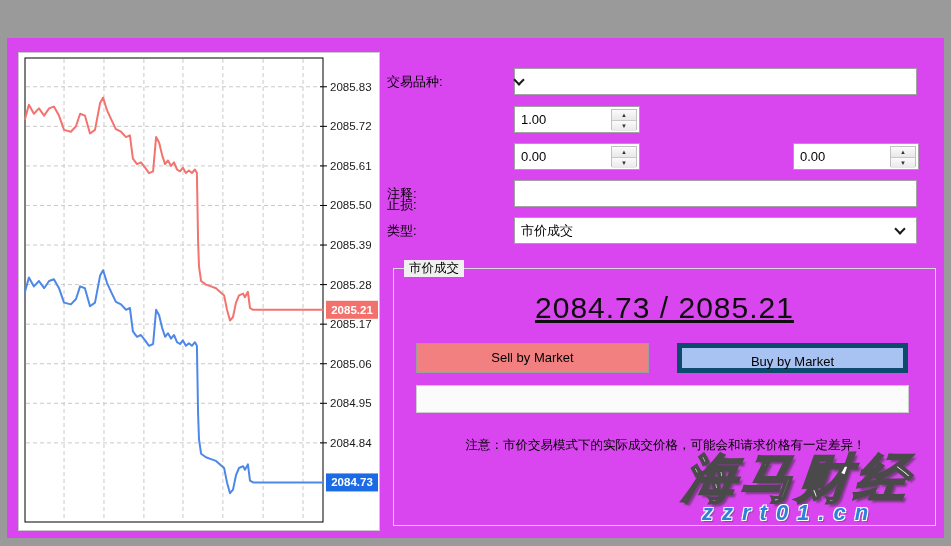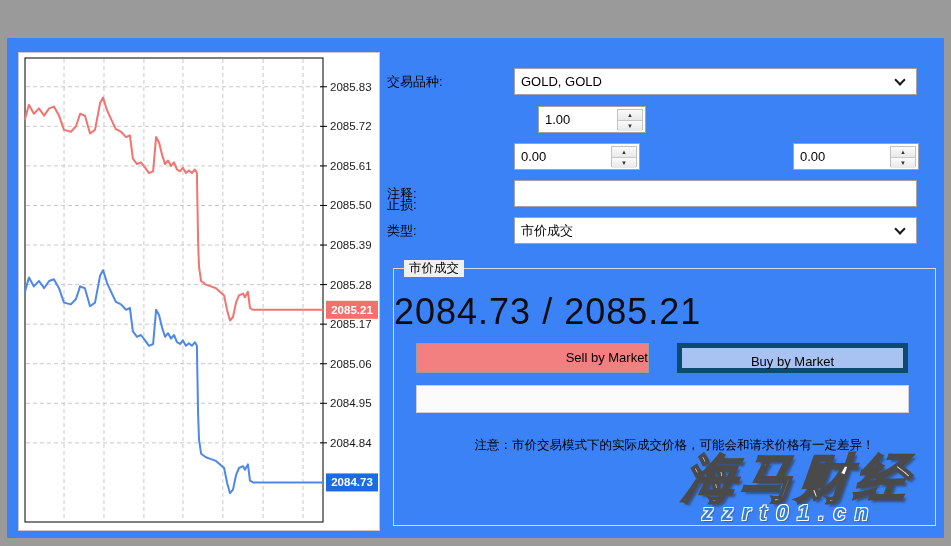--- a/index.html
+++ b/index.html
@@ -9,21 +9,21 @@
   
   .titlebar { position:absolute; left:0; top:0; width:951px; height:38px;
     background:linear-gradient(#a6a6a6,#949494); }
   .title { position:absolute; left:0; top:0; width:100%; height:32px; line-height:32px;
     text-align:center; font-size:16px; color:#111; }
   .close-btn { position:absolute; right:8px; top:3px; width:50px; height:24px;
     background:#cb5757; border:1px solid #b24a4a; color:#fff; font-size:13px; font-weight:bold;
     text-align:center; line-height:22px; cursor:pointer; }
 
   
-  .content { position:absolute; left:7px; top:38px; width:937px; height:500px; background:#3b82f6;padding-left:47px; }
+  .content { position:absolute; left:7px; top:38px; width:937px; height:500px; background:#d946ef;padding-left:47px; }
 
   
   .chart-panel { position:absolute; left:11px; top:14px; width:362px; height:479px;
     background:#fff; border:1px solid #c9c9c9; }
 
   
   .f-label { position:absolute; height:27px; line-height:27px; font-size:13px; color:#000;
     text-align:left; }
   .f-field { position:absolute; height:27px; background:#fff; border:1px solid #a3a3a3;
     font-size:13px; color:#000; }
@@ -37,29 +37,29 @@
     display:flex; flex-direction:column; border:1px solid #c2c2c2; background:#efefef; }
   .spin div { flex:1; font-size:6px; line-height:10px; text-align:center; color:#333;
     background:linear-gradient(#fbfbfb,#e8e8e8); cursor:pointer; }
   .spin div:first-child { border-bottom:1px solid #c9c9c9; }
 
   
   .groupbox { position:absolute; left:386px; top:230px; width:543px; height:258px;
     border:1px solid #d9d9d9; }
   .legend { position:absolute; top:-9px; left:10px; background:#f0f0f0; padding:0 5px;
     font-size:12.5px; color:#000; }
-  .quote { position:absolute; left:0; top:22px; width:100%; 
-    font-size:36px; color:#0d0d0d; letter-spacing:1px; }
+  .quote { position:absolute; left:0; top:22px; width:100%; text-align:center;
+    font-size:30px; color:#0d0d0d; letter-spacing:1px;text-decoration:underline; }
   .btn { position:absolute; top:74px; height:30px; font-size:13px; text-align:center;
     line-height:28px; color:#000; cursor:pointer; }
-  .sell-btn { left:22px; width:233px; background:#f28080; border:1px solid #9d9d9d;text-align:right; }
+  .sell-btn { left:22px; width:233px; background:#f28080; border:1px solid #9d9d9d; }
   .buy-btn  { left:283px; width:231px; background:#a8c2f2; border:5px solid #0c4a6e; }
   .progress { position:absolute; left:22px; top:116px; width:493px; height:28px;
     background:#fbfbfb; border:1px solid #cfcfcf; }
-  .notice { position:absolute; left:17px; top:168px; width:527px; text-align:center;
+  .notice { position:absolute; left:8px; top:168px; width:527px; text-align:center;
     font-size:12.5px; color:#000; }
 
   
   .wm1 { position:absolute; left:684px; top:444px; font-size:52px; font-weight:bold;
     font-style:italic; color:#fff; letter-spacing:5px; z-index:50; pointer-events:none;
     -webkit-text-stroke:2px #4a4a4a;
     text-shadow:3px 3px 2px rgba(50,50,50,.55); transform:skewX(-6deg); }
   .wm2 { position:absolute; left:702px; top:500px; font-size:22px; font-weight:bold;
     font-style:italic; color:#2f80d8; letter-spacing:9px; z-index:50; pointer-events:none;
     text-shadow:-1px -1px 0 #fff, 1px -1px 0 #fff, -1px 1px 0 #fff, 1px 1px 0 #fff, 2px 2px 1px rgba(60,60,60,.4); }
@@ -116,25 +116,24 @@
           <polyline points="6.0,238.8 9.9,224.4 14.9,233.4 20.0,228.0 25.1,235.2 30.1,228.0 34.9,226.2 40.0,235.2 45.0,249.6 51.9,251.4 57.0,246.0 61.1,233.4 65.9,235.2 71.0,253.2 76.0,249.6 81.1,222.6 84.1,217.2 88.0,229.8 92.1,238.8 96.9,248.9 102.0,251.4 107.0,256.8 110.9,255.0 113.9,278.4 118.0,283.8 121.9,282.0 126.1,287.4 130.0,292.8 134.1,291.0 137.1,256.8 140.1,262.2 143.1,274.8 146.1,283.8 149.0,280.2 152.0,285.6 155.0,282.0 158.0,289.2 161.0,291.0 163.9,287.4 166.9,292.8 169.9,290.2 172.9,292.8 175.9,289.2 177.9,292.8 179.1,361.1 180.0,386.3 182.1,400.7 186.9,404.3 192.0,406.1 197.0,407.9 205.1,415.0 208.0,429.4 211.0,440.2 214.0,436.6 217.0,422.2 220.0,415.0 224.1,413.2 225.9,416.8 228.9,411.4 231.0,427.6 234.0,429.4 304.0,429.4" fill="none" stroke="#4d88e8" stroke-width="2" stroke-linejoin="round" stroke-linecap="round"></polyline>
           <rect x="307" y="247.78294573637578" width="52" height="18" fill="#f3716d"></rect>
           <text x="333" y="260.7829457363758" font-size="11.5" font-weight="bold" fill="#fff" text-anchor="middle" font-family="Liberation Sans, sans-serif">2085.21</text>
           <rect x="307" y="420.4341085270849" width="52" height="18" fill="#1b6be4"></rect>
           <text x="333" y="433.4341085270849" font-size="11.5" font-weight="bold" fill="#fff" text-anchor="middle" font-family="Liberation Sans, sans-serif">2084.73</text>
         </svg>
     </div>
 
     <div class="f-label" style="left:380px; top:30px; width:121px;">交易品种:</div>
     <div class="f-field combo" style="left:507px; top:30px; width:403px;">
-      <span class="val">GOLD, GOLD</span>
       <span class="chev"></span>
     </div>
 
-    <div class="f-field" style="left:507px; top:68px; width:108px;margin-left:24px;">
+    <div class="f-field" style="left:507px; top:68px; width:126px;">
       <input value="1.00" style="">
       <div class="spin">
         <div>▲</div>
         <div>▼</div>
       </div>
     </div>
 
     <div class="f-label" style="left:380px; top:105px; width:121px;margin-top:48px;">止损:</div>
     <div class="f-field" style="left:507px; top:105px; width:126px;">
       <input value="0.00" style="">

